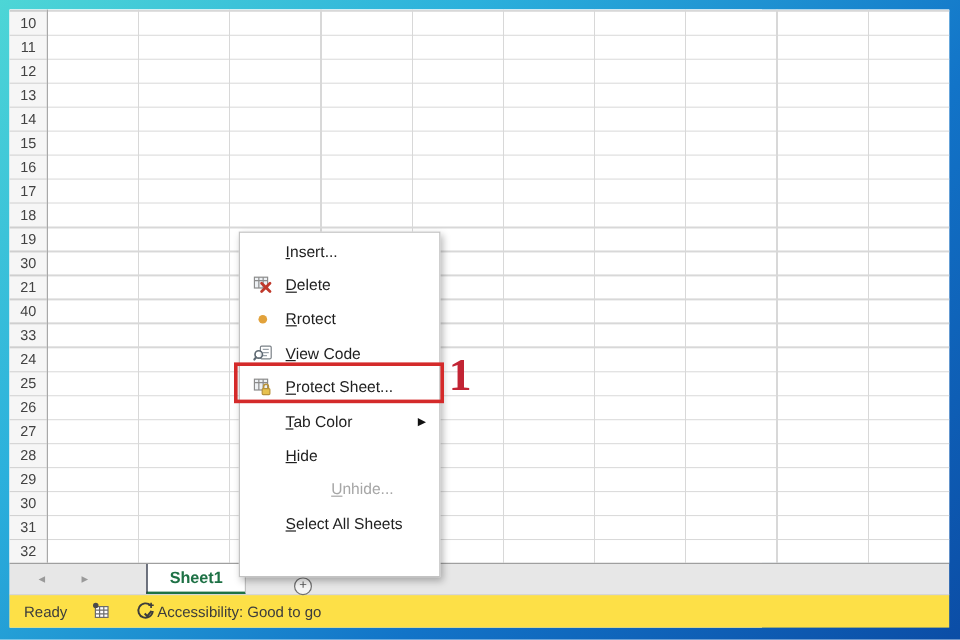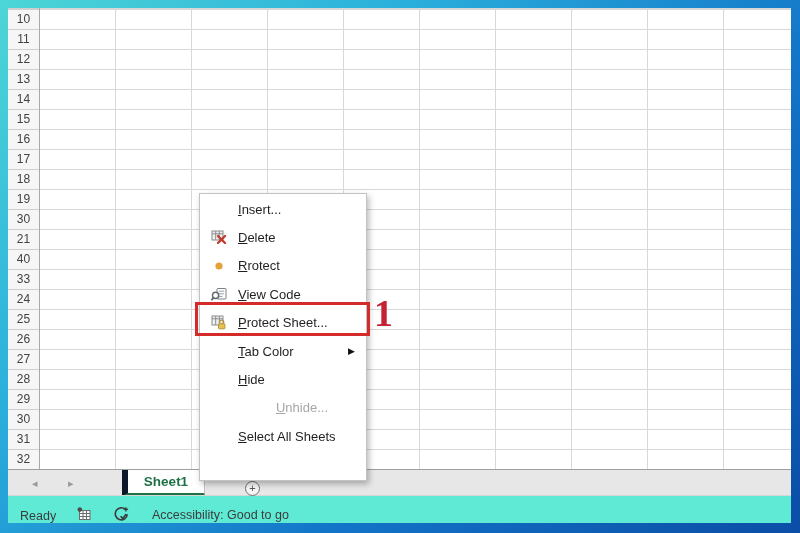--- a/index.html
+++ b/index.html
@@ -25,34 +25,34 @@
       repeating-linear-gradient(to right,transparent 0 75px,#d8d8d8 75px 76px),
       repeating-linear-gradient(to bottom,#d8d8d8 0 1px,transparent 1px 20px);
     background-position:0 0,0 1px; }
 
   
   .tab-bar { position:absolute; left:0; top:461px; width:783px; height:26px;
     background:#e7e7e7; border-top:1px solid #9f9f9f; }
   .nav-arrow { position:absolute; top:6px; font-size:11px; color:#9a9a9a; line-height:14px; }
   .nav-prev { left:24px; } .nav-next { left:60px; }
   .sheet-tab { position:absolute; left:114px; top:0; width:83px; height:26px;
-    background:#fff; border-left:6px solid #0f172a; border-right:1px solid #c0c0c0;
+    background:#fff; border-left:1px solid #0f172a; border-right:1px solid #c0c0c0;
     border-bottom:3px solid #1e7145; display:flex; align-items:center; justify-content:center; }
   .sheet-tab span { color:#1e7145; font-weight:bold; font-size:13.5px; }
   .new-sheet { position:absolute; left:237px; top:11px; width:15px; height:15px;
     border:1.5px solid #6f6f6f; border-radius:50%; color:#555; font-size:11px;
     line-height:12px; text-align:center; background:#f5f5f5; z-index:1; }
 
   
   .status-bar { position:absolute; left:0; top:487px; width:783px; height:28px;
-    background:#5eead4; border-top:1px solid #d6d6d6;
-    display:flex; align-items:flex-end; font-size:12.5px; color:#3c3c3c; }
+    background:#fde047; border-top:1px solid #d6d6d6;
+    display:flex; align-items:center; font-size:12.5px; color:#3c3c3c; }
   .status-ready { margin-left:12px; width:48px; }
   .macro-btn { margin-left:8px; display:flex; align-items:center; }
-  .acc-group { margin-left:20px; display:flex; align-items:center; gap:22px; }
+  .acc-group { margin-left:20px; display:flex; align-items:center; gap:1px; }
 
   
   .context-menu { position:absolute; left:199px; top:193px; width:168px; height:288px;
     background:#fff; border:1px solid #c3c3c3; box-shadow:2px 3px 6px rgba(0,0,0,.28);
     z-index:5; padding:1px 0; }
   .menu-item { position:relative; height:28.4px; display:flex; align-items:center;
     font-size:13px; color:#1f1f1f; }
   .mi-icon { width:20px; margin-left:9px; display:flex; align-items:center; justify-content:center; }
   .mi-label { margin-left:9px; white-space:nowrap; }
   .akey { text-decoration:underline; }

